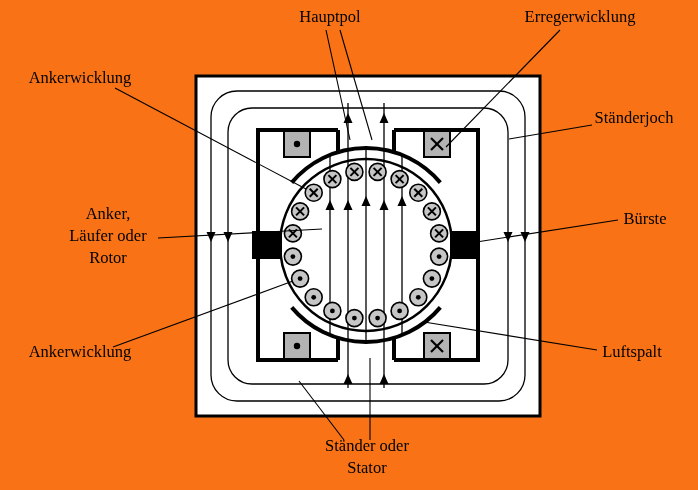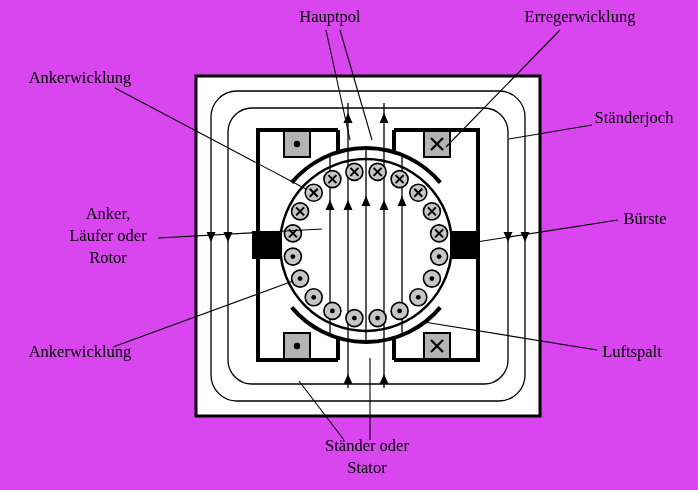--- a/index.html
+++ b/index.html
@@ -1,16 +1,16 @@
 <!DOCTYPE html>
 <html><head>
 <meta charset="utf-8">
 <style>
   html,body{margin:0;padding:0;background:#ffffff;}
-  .stage{position:relative;width:698px;height:490px;background:#d946ef;overflow:hidden;}
+  .stage{position:relative;width:698px;height:490px;background:#f97316;overflow:hidden;}
   svg{display:block;}
   .lbl{font-family:"Liberation Serif","DejaVu Serif",serif;font-size:16.5px;fill:#000000;}
   .flux{fill:none;stroke:#000000;stroke-width:1.3;}
   .core{fill:none;stroke:#000000;stroke-width:4;}
   .leader{stroke:#000000;stroke-width:1.1;}
   .arrow{fill:#000000;stroke:none;}
   .fieldsq{stroke:#000000;stroke-width:2;}
 </style>
 </head>
 <body>

